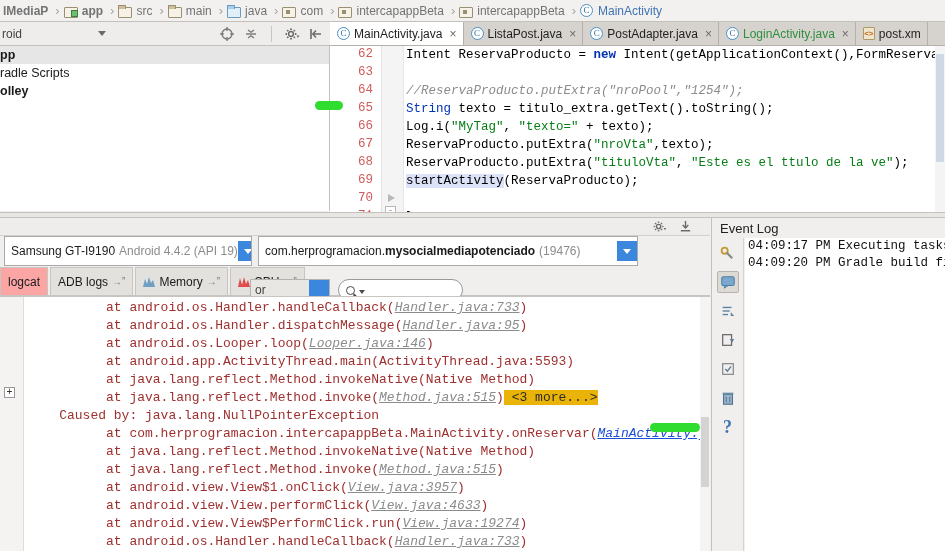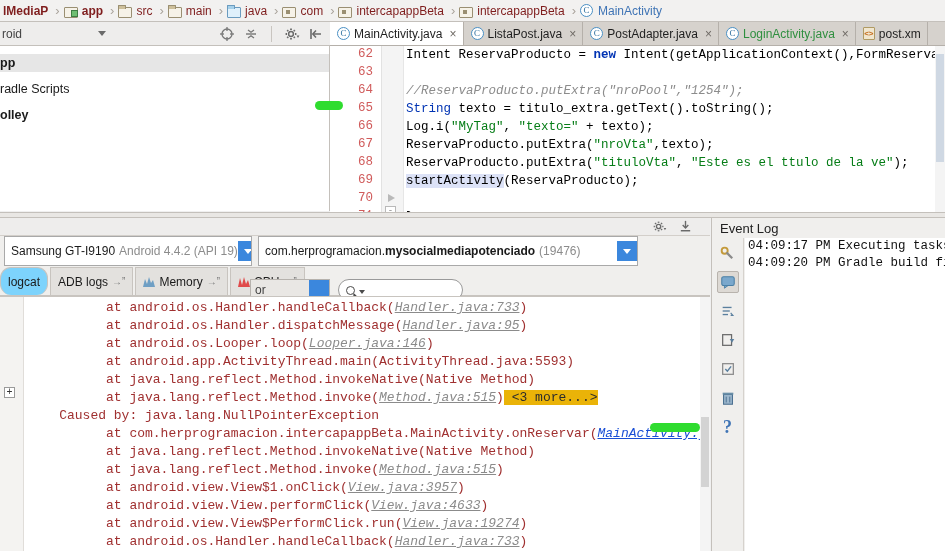--- a/index.html
+++ b/index.html
@@ -18,21 +18,21 @@
   .breadcrumb-bar {
     position: absolute; left: 0; top: 0; width: 945px; height: 22px;
     background: #f2f1f0;
     border-bottom: 1px solid #c4c0bb;
     display: flex; align-items: center;
     padding-left: 0px;
     white-space: nowrap;
     overflow: hidden;
   }
   .crumb { display: flex; align-items: center; height: 22px; padding: 0 1px; }
-  .crumb .crumb-label { font-size: 12px; color: #7f1d1d; padding: 0 2px; }
+  .crumb .crumb-label { font-size: 12px; color: #737373; padding: 0 2px; }
   .crumb.bold .crumb-label { font-weight: bold; }
   .crumb.blue .crumb-label { color: #3f74b5; }
   .crumb-sep {
     color: #a9a39b; font-size: 13px; padding: 0 3px 0 4px;
   }
   .ic {
     display: inline-block; width: 13px; height: 12px; position: relative;
     margin-right: 3px; flex: 0 0 auto;
   }
   .ic-folder::before {
@@ -108,21 +108,21 @@
   .tbi { width: 16px; height: 16px; position: relative; opacity: .8; }
 
   
   .proj-tree {
     position: absolute; left: 0; top: 46px; width: 330px; height: 165px;
     background: #ffffff; border-right: 1px solid #c4c0bb;
     overflow: hidden;
   }
   .tree-row {
     height: 18px; display: flex; align-items: center;
-    padding-left: 0px; font-size: 12.5px; white-space: nowrap; margin-top: 8px;
+    padding-left: 0px; font-size: 12.5px; white-space: nowrap;
   }
   .tree-row.sel { background: #e6e6e6; font-weight: bold; }
   .tree-row.b { font-weight: bold; }
 
   
   .editor-wrap {
     position: absolute; left: 330px; top: 0px; width: 615px; height: 212px;
   }
   .tabs-bar {
     position: absolute; left: 0; top: 22px; width: 615px; height: 24px;
@@ -221,21 +221,21 @@
     position: absolute; left: 0; top: 48px; width: 710px; height: 30px;
     display: flex; align-items: flex-end; padding-left: 0px;
     border-bottom: 1px solid #c8c4bf;
   }
   .ltab {
     height: 28px; display: flex; align-items: center; gap: 4px;
     padding: 0 7px; font-size: 12px; color: #1a1a1a; white-space: nowrap;
     background: #e3e1de; border: 1px solid #c8c4bf; border-bottom: none;
     margin-right: 2px;
   }
-  .ltab.active { background: #7dd3fc; border-color: #c8c4bf; border-radius: 11px; }
+  .ltab.active { background: #fca5a5; border-color: #c8c4bf; }
   .ltab .pin { color: #7a7a7a; font-size: 10px; }
   .mini-ic { width: 12px; height: 12px; flex: 0 0 auto; }
 
   .filter-row {
     position: absolute; left: 250px; top: 58px; width: 460px; height: 28px;
     display: flex; align-items: center; gap: 8px;
   }
   .level-combo {
     width: 80px; height: 22px; background: #e9e7e4; border: 1px solid #b6b2ad;
     display: flex; align-items: center; padding-left: 4px; font-size: 12px;

